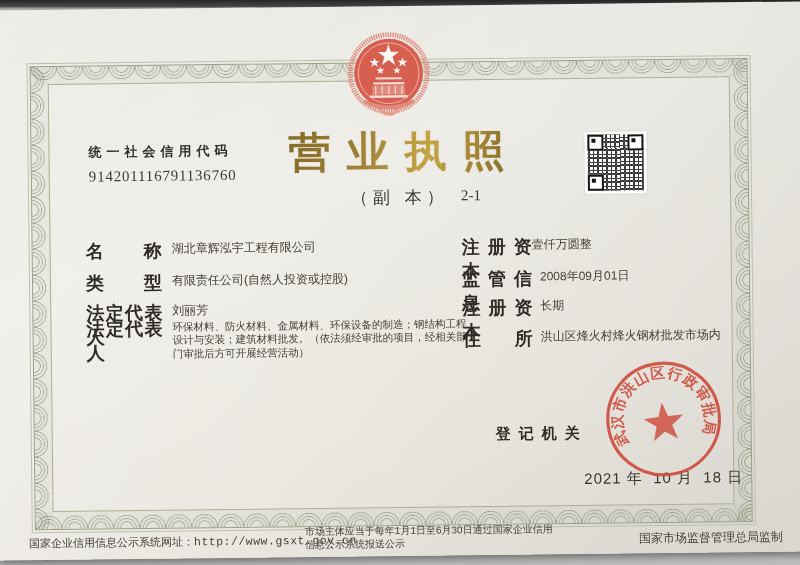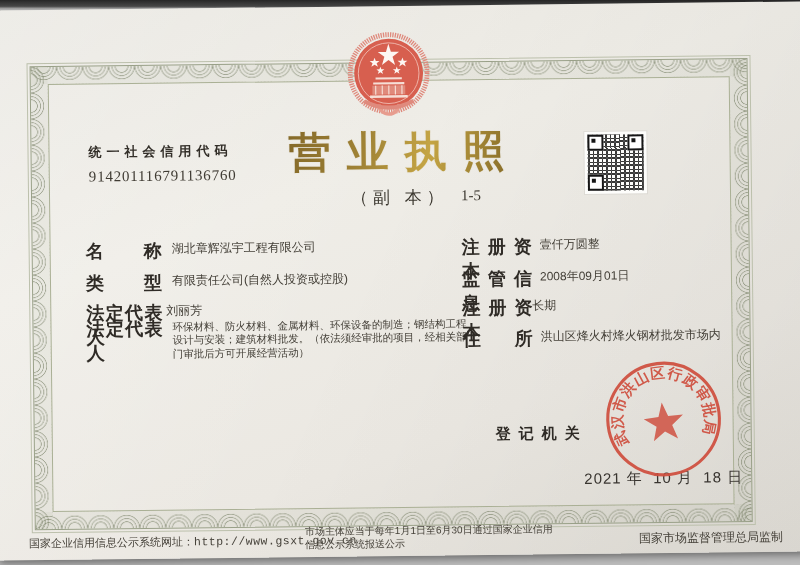--- a/index.html
+++ b/index.html
@@ -137,57 +137,57 @@
     <path d="M20,86 q30,16 60,0" fill="none" stroke="#df8a7d" stroke-width="5"></path>
   </svg>
 
   <div class="code-block">
     <div class="code-label">统一社会信用代码</div>
     <div class="code-value">914201116791136760</div>
   </div>
 
   <div class="title">营业执照</div>
   <div class="subtitle">（副 本）</div>
-  <div class="page-no">1-5</div>
+  <div class="page-no">2-1</div>
 
   <div class="qr">
     <div class="qr-noise"></div>
     <div class="finder tl"></div>
     <div class="finder tr"></div>
     <div class="finder bl"></div>
   </div>
 
   <div class="row" style="left:90px;top:230px;">
     <span class="flabel w-l">名称</span>
     <span class="fval" style="margin-left:10px;">湖北章辉泓宇工程有限公司</span>
   </div>
   <div class="row" style="left:90px;top:262px;">
     <span class="flabel w-l">类型</span>
     <span class="fval" style="margin-left:10px;">有限责任公司(自然人投资或控股)</span>
   </div>
   <div class="row" style="left:90px;top:292px;">
     <span class="flabel w-l">法定代表人</span>
-    <span class="fval" style="margin-left:4px;">刘丽芳</span>
+    <span class="fval" style="margin-left:10px;">刘丽芳</span>
   </div>
   <div class="row center" style="left:90px;top:308px;width:382px;">
     <span class="flabel w-l">法定代表人</span>
     <span class="fval small" style="margin-left:10px;width:296px;">环保材料、防火材料、金属材料、环保设备的制造；钢结构工程设计与安装；建筑材料批发。（依法须经审批的项目，经相关部门审批后方可开展经营活动）</span>
   </div>
 
   <div class="row" style="left:466px;top:230px;">
     <span class="flabel w-r">注册资本</span>
-    <span class="fval" style="margin-left:8px;">壹仟万圆整</span>
+    <span class="fval" style="">壹仟万圆整</span>
   </div>
   <div class="row" style="left:466px;top:262px;">
     <span class="flabel w-r">监管信息</span>
     <span class="fval" style="margin-left:8px;">2008年09月01日</span>
   </div>
   <div class="row" style="left:466px;top:291px;">
     <span class="flabel w-r">注册资本</span>
-    <span class="fval" style="">长期</span>
+    <span class="fval" style="margin-left:8px;">长期</span>
   </div>
   <div class="row" style="left:466px;top:322px;width:280px;">
     <span class="flabel w-r">住所</span>
     <span class="fval" style="margin-left:8px;">洪山区烽火村烽火钢材批发市场内</span>
   </div>
 
   <div class="reg-label">登记机关</div>
   <svg class="seal" viewBox="0 0 120 120">
     <circle cx="60" cy="60" r="54" fill="none" stroke="#cf4f3f" stroke-width="3"></circle>
     <polygon fill="#cf4f3f" opacity=".9" points="60,44 64.7,57.6 79.1,57.9 67.6,66.6 71.8,80.4 60,72.2 48.2,80.4 52.4,66.6 40.9,57.9 55.3,57.6"></polygon>

